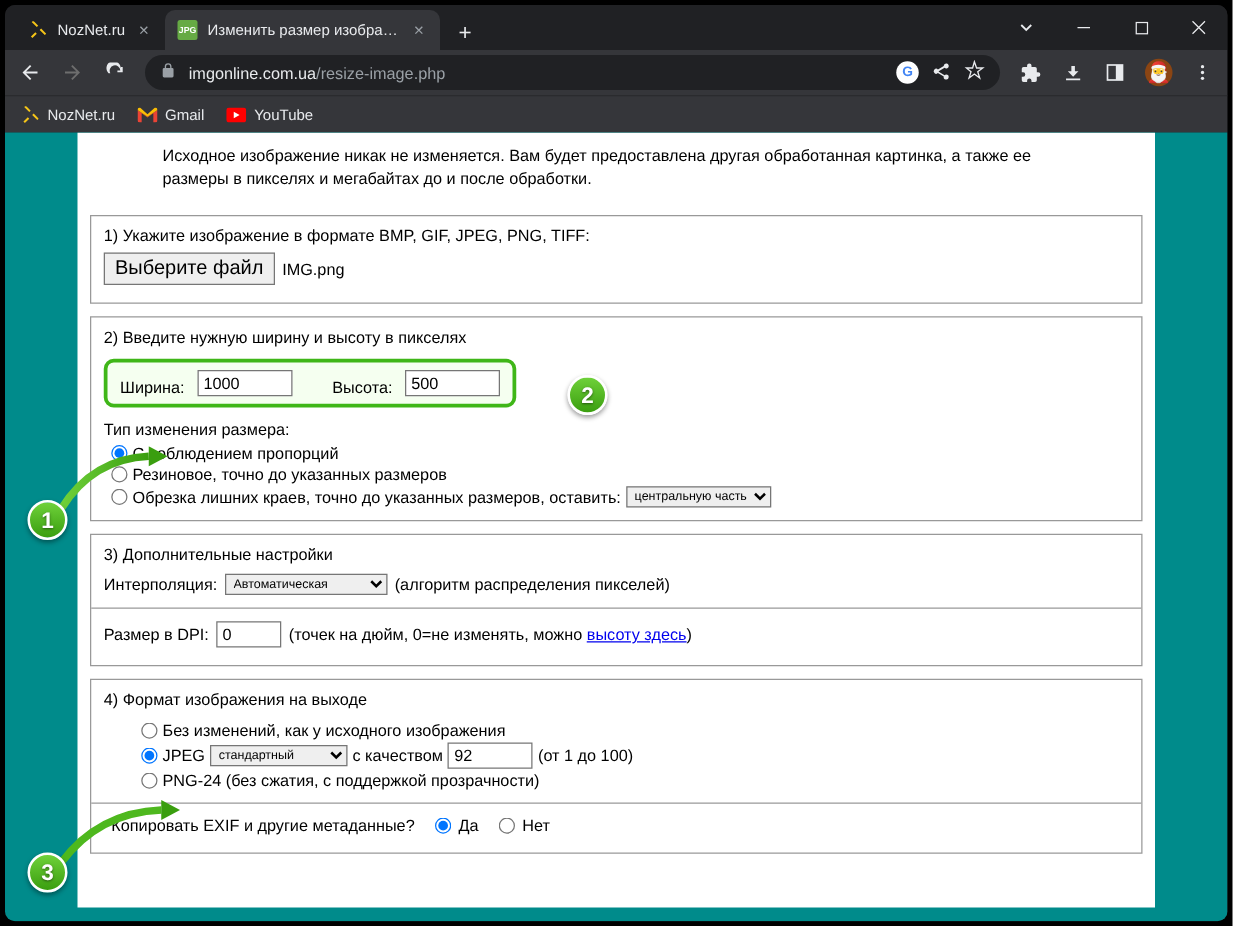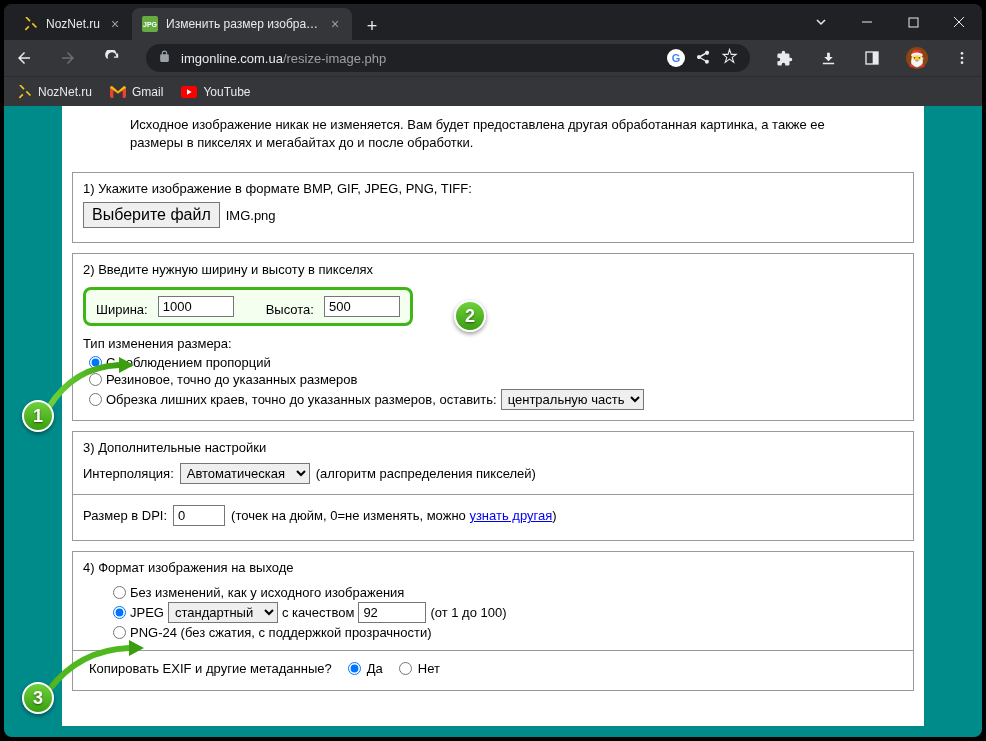--- a/index.html
+++ b/index.html
@@ -8,21 +8,21 @@
 .titlebar{height:36px;background:#202124;display:flex;align-items:center;padding:0}
 .tabs{display:flex;align-items:flex-end;height:36px;padding-left:8px;flex:1}
 .tab{display:flex;align-items:center;height:32px;padding:0 10px;gap:8px;font-size:12px;color:#e8eaed;border-radius:8px 8px 0 0;cursor:pointer;max-width:220px;margin-top:4px}
 .tab.active{background:#35363a}
 .tab .favicon{width:16px;height:16px;display:flex;align-items:center;justify-content:center;flex-shrink:0}
 .tab .title{white-space:nowrap;overflow:hidden;text-overflow:ellipsis;flex:1}
 .tab .close{width:14px;height:14px;display:flex;align-items:center;justify-content:center;font-size:14px;color:#9aa0a6}
 .newtab{width:28px;height:28px;display:flex;align-items:center;justify-content:center;color:#e8eaed;font-size:18px;margin-left:6px}
 .winctrl{display:flex;align-items:center;gap:0}
 .winbtn{width:46px;height:32px;display:flex;align-items:center;justify-content:center;color:#e8eaed}
-.toolbar{height:36px;background:#35363a;display:flex;align-items:center;padding:0 10px;gap:24px}
+.toolbar{height:36px;background:#35363a;display:flex;align-items:center;padding:0 10px;gap:14px}
 .navbtn{width:20px;height:20px;display:flex;align-items:center;justify-content:center;color:#9aa0a6;cursor:pointer}
 .navbtn.active{color:#e8eaed}
 .urlbar{flex:1;height:28px;background:#202124;border-radius:14px;display:flex;align-items:center;padding:0 12px;gap:10px;color:#9aa0a6;font-size:13px}
 .urlbar .lock{color:#9aa0a6}
 .urlbar .url{flex:1;color:#9aa0a6}
 .urlbar .domain{color:#e8eaed}
 .urlactions{display:flex;gap:10px;align-items:center}
 .iconbtn{width:20px;height:20px;display:flex;align-items:center;justify-content:center;color:#e8eaed;cursor:pointer}
 .bookmarks{height:30px;background:#35363a;display:flex;align-items:center;padding:0 12px;gap:18px;border-top:1px solid #2a2b2e}
 .bookmark{display:flex;align-items:center;gap:6px;font-size:12px;color:#e8eaed;cursor:pointer}
@@ -33,21 +33,21 @@
 .page{background:#fff;width:862px;margin:0 auto;padding:10px 10px 20px 10px;font-size:13px;color:#000;min-height:620px}
 .intro{padding:0 58px 10px 58px;line-height:1.4}
 .section{border:1px solid #999;margin:10px 0;padding:8px 10px}
 .section-text{font-weight:normal}
 .row{margin:6px 0;display:flex;align-items:center;gap:6px;flex-wrap:wrap}
 .filebtn{background:#efefef;border:1px solid #767676;padding:3px 8px;font-size:16px;cursor:pointer}
 .highlight-box{border:3px solid #3fb618;border-radius:8px;padding:6px 10px;display:inline-flex;align-items:flex-end;gap:10px;background:#f5fff0}
 input[type=number],input[type=text]{border:1px solid #767676;padding:2px 4px;font-size:13px}
 input.width-input{width:76px}
 input.height-input{width:76px}
-select{border:1px solid #767676;padding:1px 2px;font-size:13px;background:#efefef}
+select{border:1px solid #767676;padding:1px 2px;font-size:10px;background:#efefef}
 .subtitle{margin:10px 0 4px 0}
 .radio-row{display:flex;align-items:center;gap:4px;margin:2px 0 2px 6px}
 input[type=radio]{accent-color:#0075ff;width:13px;height:13px}
 .hr{border-top:1px solid #999;margin:10px -10px}
 .link{color:#0000ee;text-decoration:underline;cursor:pointer}
 .badge{position:absolute;width:32px;height:32px;border-radius:50%;background:linear-gradient(180deg,#6fd13a,#3a9e0f);border:2px solid #fff;box-shadow:0 2px 4px rgba(0,0,0,.4);display:flex;align-items:center;justify-content:center;color:#fff;font-weight:bold;font-size:18px;font-family:Arial;z-index:10;text-shadow:0 1px 2px rgba(0,0,0,.5)}
 .arrow{position:absolute;z-index:9}
 </style>
 </head>
 <body>
@@ -226,21 +226,21 @@
         <div style="margin-bottom:8px">3) Дополнительные настройки</div>
         <div class="row">
           <span>Интерполяция:</span>
           <select style="width:130px"><option>Автоматическая</option></select>
           <span>(алгоритм распределения пикселей)</span>
         </div>
         <div class="hr"></div>
         <div class="row">
           <span>Размер в DPI:</span>
           <input type="text" style="width: 52px;" value="0">
-          <span><span>(точек на дюйм, 0=не изменять, можно </span><span class="link">узнать другая</span><span>)</span></span>
+          <span><span>(точек на дюйм, 0=не изменять, можно </span><span class="link">высоту здесь</span><span>)</span></span>
         </div>
       </div>
 
       <div class="section">
         <div style="margin-bottom:10px">4) Формат изображения на выходе</div>
         <div class="radio-row" style="margin-left:30px">
           <input type="radio" name="fmt" style="">
           <span>Без изменений, как у исходного изображения</span>
         </div>
         <div class="radio-row" style="margin-left:30px">

